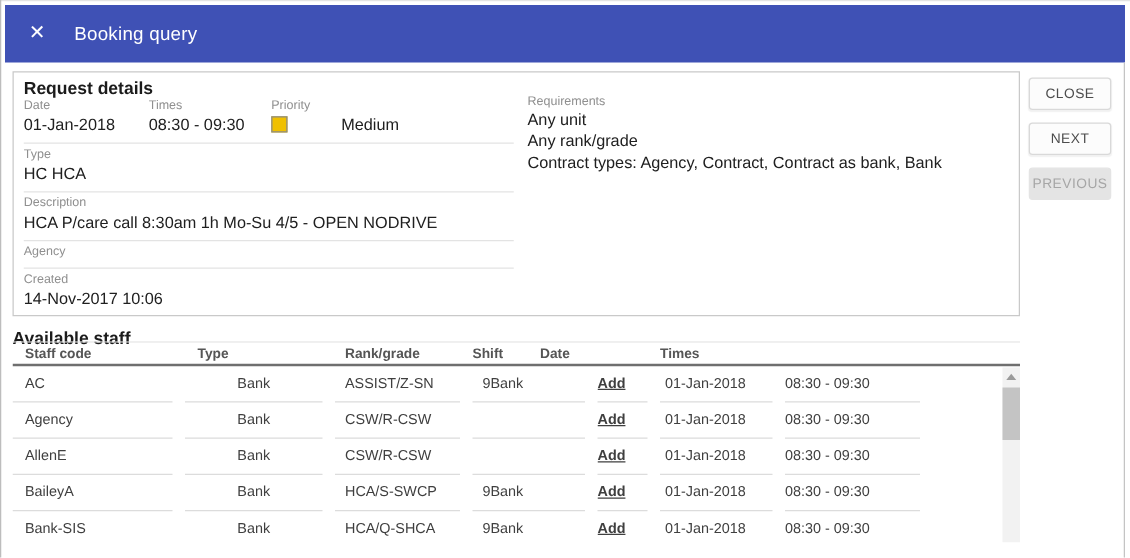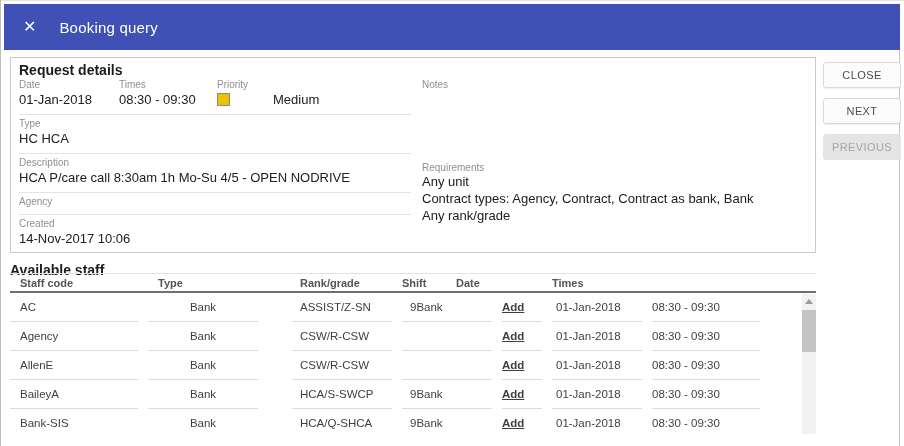--- a/index.html
+++ b/index.html
@@ -29,40 +29,40 @@
   .fvalue { font-size:13px; color:#202020; line-height:17px; min-height:17px; white-space:nowrap; }
   .prio-wrap { display:flex; align-items:center;gap:38px; }
   .prio-swatch { width:13px; height:13px; background:#F0C000; border:1.5px solid #8a8a8a;
     display:inline-block; margin-right:5px; }
   .fields-right { position:absolute; left:411px; top:18px; width:392px; }
   .notes-row { height:86px; padding-top:3px; }
   .req-lines .fvalue { line-height:15px; }
 
   
   .btn-col { position:absolute; left:819px; top:58px; width:70px; }
-  .btn { display:block; width:78px; height:26px; margin-bottom:10px; background:#fcfcfc;
+  .btn { display:block; width:66px; height:26px; margin-bottom:10px; background:#fcfcfc;
     border:1px solid #d9d9d9; border-radius:3px; font-family:"Liberation Sans",sans-serif;
     font-size:11px; color:#4d4d4d; letter-spacing:.4px; cursor:pointer;
     box-shadow:0 1px 1px rgba(0,0,0,.06); }
   .btn.disabled { background:#e4e4e4; border-color:#e4e4e4; color:#a6a6a6; box-shadow:none; cursor:default; }
 
   
   .staff-title { position:absolute; left:6px; top:258px; font-size:14px; font-weight:700; color:#1b1b1b; }
   .staff-table { position:absolute; left:6px; top:269px; width:806px; height:161px; overflow:hidden; }
   .thead { display:flex; height:20px; align-items:center; border-top:1px solid #e2e2e2;
     border-bottom:2px solid #6f6f6f; }
   .thead .cell { font-size:11px; font-weight:700; color:#555; border-bottom:none; line-height:18px; }
   .tr { display:flex; height:29px; }
   .cell { line-height:29px; font-size:11.5px; color:#3f3f3f; border-bottom:1px solid #dcdcdc;
     margin-right:10px; white-space:nowrap; overflow:hidden; }
   .c1 { width:128px; padding-left:10px; }
   .c2 { width:110px; }
   .thead .c2 { text-align:left; padding-left:10px; }
   .tr .c2 { text-align:center; }
-  .c3 { width:100px; padding-left:8px;margin-left:24px; }
+  .c3 { width:100px; padding-left:8px; }
   .c4 { width:90px; padding-left:8px; }
   .c5 { width:40px; }
   .c6 { width:90px; padding-left:4px; }
   .c7 { width:108px; margin-right:0; }
   .add-link { font-weight:700; text-decoration:underline; color:#3f3f3f; cursor:pointer; }
 
   
   .scrollbar { position:absolute; right:0; top:21px; bottom:0; width:14px; background:#f2f2f2; }
   .scroll-up { height:15px; display:flex; align-items:center; justify-content:center; cursor:pointer; }
   .scroll-up-tri { width:0; height:0; border-left:4px solid transparent;
@@ -114,30 +114,26 @@
       <div class="frow">
         <div class="flabel">Agency</div>
       </div>
       <div class="frow">
         <div class="flabel">Created</div>
         <div class="fvalue">14-Nov-2017 10:06</div>
       </div>
     </div>
 
     <div class="fields-right">
-      <div class="notes-row">
-        <div class="flabel">Notes</div>
-        <div class="fvalue"></div>
-      </div>
       <div>
         <div class="flabel">Requirements</div>
         <div class="req-lines">
           <div class="fvalue">Any unit</div>
+          <div class="fvalue">Any rank/grade</div>
           <div class="fvalue">Contract types: Agency, Contract, Contract as bank, Bank</div>
-          <div class="fvalue">Any rank/grade</div>
         </div>
       </div>
     </div>
   </div>
 
   <div class="btn-col">
     <button class="btn">CLOSE</button>
     <button class="btn">NEXT</button>
     <button class="btn disabled" aria-disabled="true">PREVIOUS</button>
   </div>

